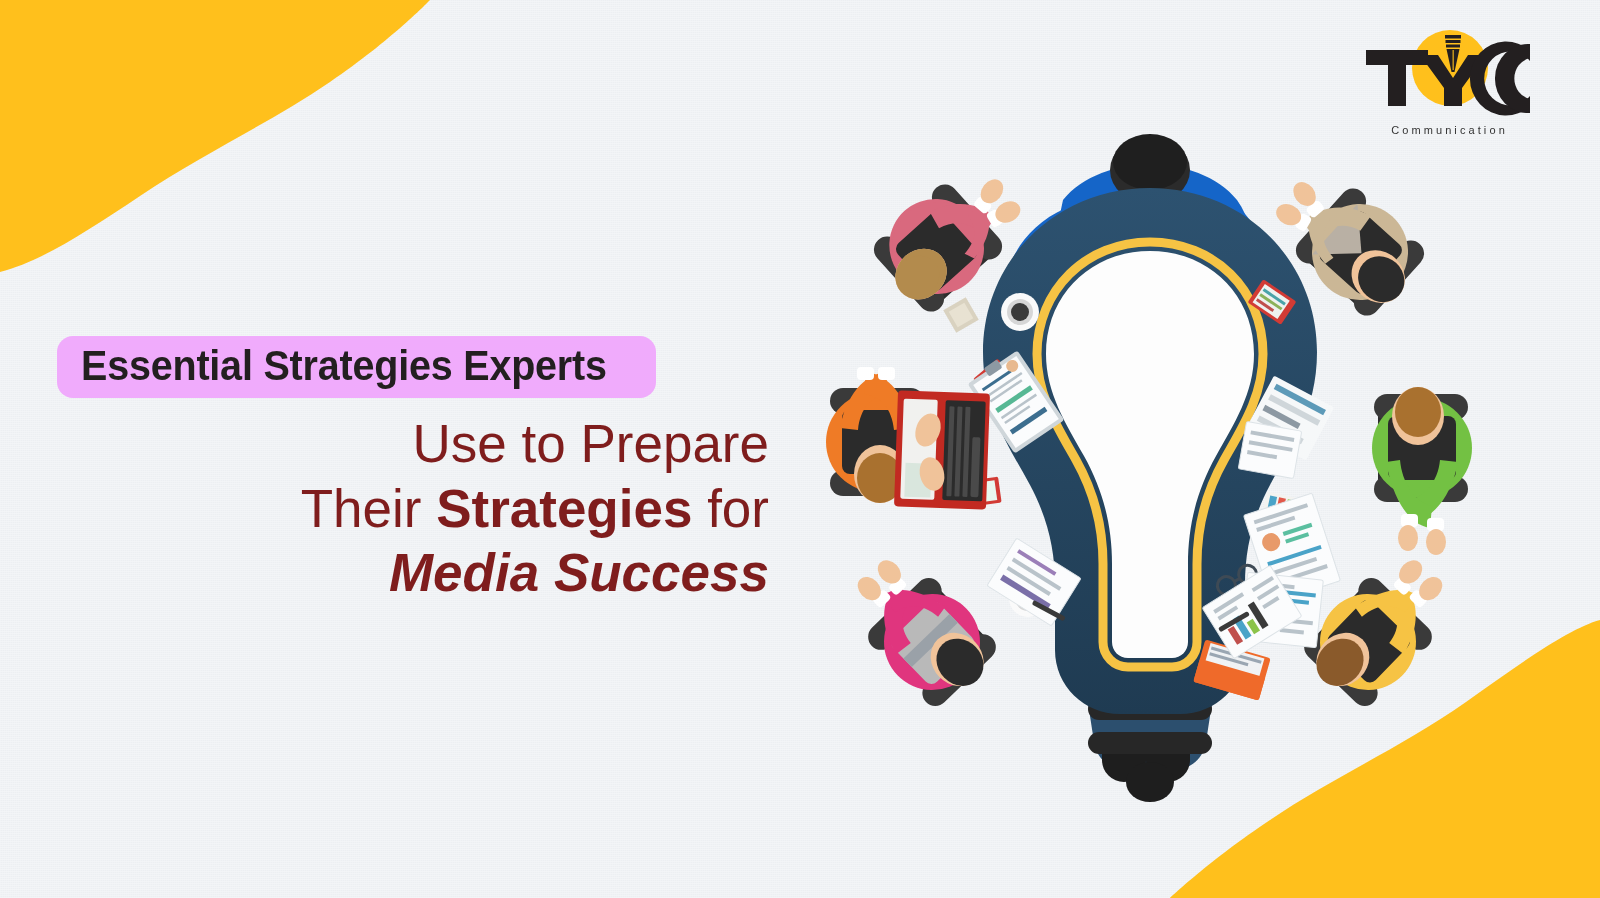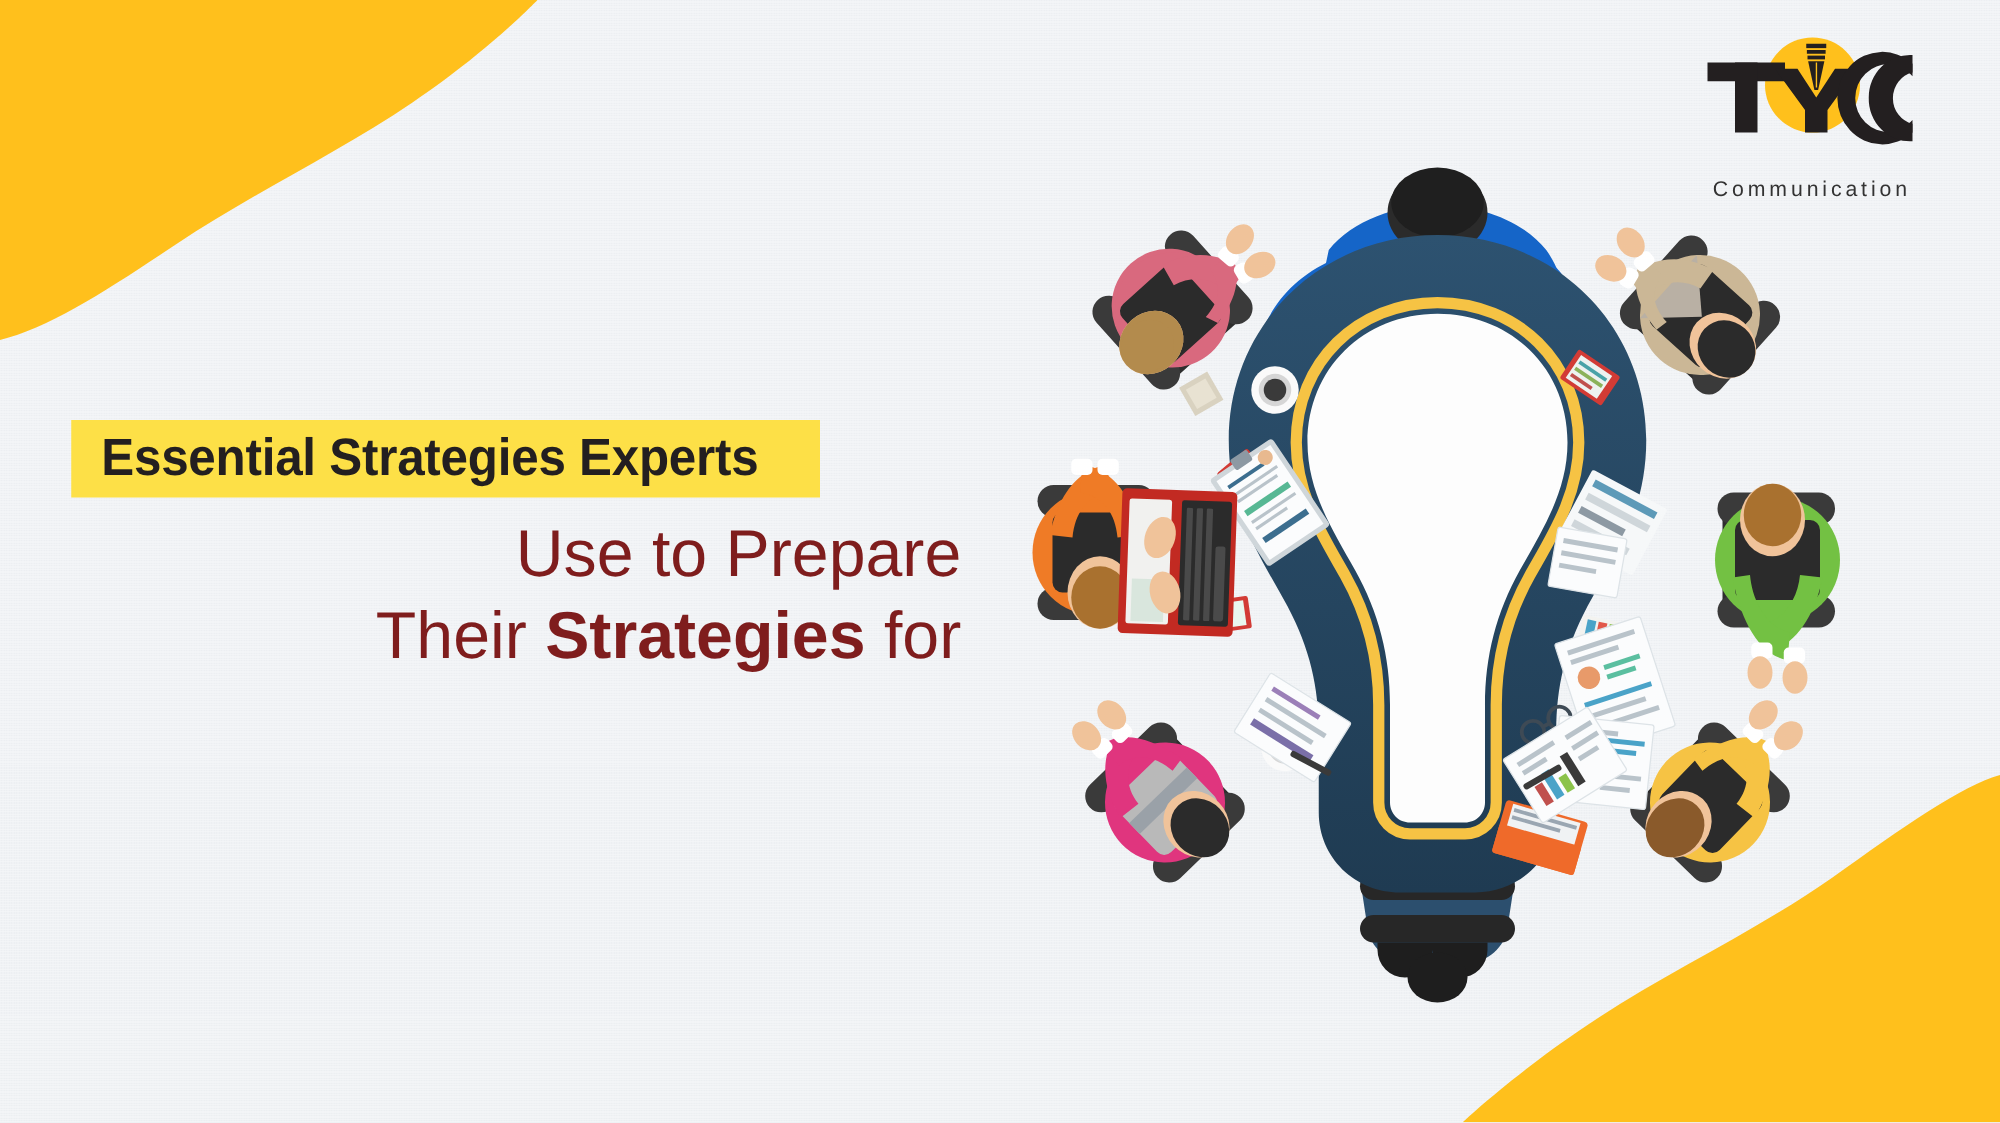--- a/index.html
+++ b/index.html
@@ -28,34 +28,35 @@
       repeating-linear-gradient(0deg, rgba(255,255,255,.5) 0 1px, rgba(0,0,0,.012) 1px 2px),
       repeating-linear-gradient(90deg, rgba(255,255,255,.45) 0 1px, rgba(0,0,0,.012) 1px 2px);
     pointer-events: none;
   }
 
   
   #logo { position: absolute; right: 62px; top: 28px; width: 180px; height: 125px; }
   #logo-wordmark { position: relative; width: 180px; height: 92px; }
   #logo-tagline {
     text-align: center;
-    font-size: 17px;
+    font-size: 11px;
     letter-spacing: 3.1px;
     color: #333;
     font-weight: 400;
-    margin-top: 17px;
+    margin-top: 0;
     padding-left: 3px;
   }
 
   
   #headline { position: absolute; left: 57px; top: 336px; width: 760px; }
   #hl-line1-wrap {
     display: inline-block;
-    background: #fde047;
+    background: #f0abfc;
     padding: 9px 16px 11px 24px;
+    border-radius: 16px;
   }
   #hl-line1 {
     font-size: 42px;
     font-weight: 700;
     color: #231f20;
     letter-spacing: -0.2px;
     line-height: 1;
     white-space: nowrap;
     transform: scaleX(.94);
     transform-origin: left center;
@@ -121,20 +122,21 @@
     </svg>
     <div id="logo-tagline">Communication</div>
   </div>
 
   <div id="headline">
     <div id="hl-line1-wrap">
       <div id="hl-line1">Essential Strategies Experts</div>
     </div>
     <div class="hl-row" id="hl-line2">Use to Prepare</div>
     <div class="hl-row" id="hl-line3"><span>Their </span><span class="bold">Strategies</span><span> for</span></div>
+    <div class="hl-row" id="hl-line4">Media Success</div>
   </div>
 
   <div id="illustration">
   <svg id="illo-svg" viewBox="0 0 660 700">
     <defs>
       <linearGradient id="tblGrad" x1="0" y1="0" x2="0" y2="1">
         <stop offset="0%" stop-color="#2d5270"></stop>
         <stop offset="100%" stop-color="#1f3b52"></stop>
       </linearGradient>
 

